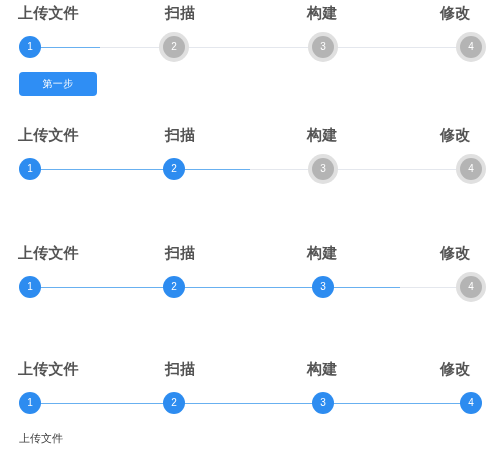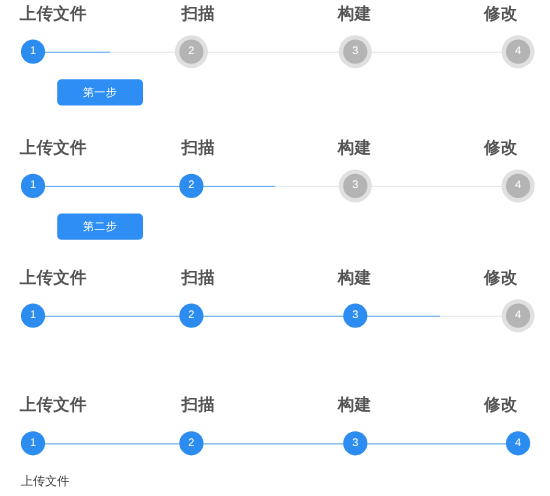--- a/index.html
+++ b/index.html
@@ -110,21 +110,20 @@
     height: 24px;
     border: none;
     border-radius: 4px;
     background: #2f8ef4;
     color: #ffffff;
     font-size: 10px;
     font-family: "Liberation Sans", "DejaVu Sans", sans-serif;
     cursor: pointer;
     padding: 0;
     letter-spacing: 0.4px;
-    margin-left: 33px;
   }
   .end-note {
     position: absolute;
     left: 19px;
     top: 6px;
     font-size: 11px;
     color: #3c3c3c;
     line-height: 20px;
     white-space: nowrap;
   }
@@ -169,23 +168,20 @@
       <div class="line seg-1"></div>
       <div class="line seg-2"></div>
       <div class="line-active" style="left: 30px; width: 144px;"></div>
       <div class="line-active" style="left: 174px; width: 76px;"></div>
 
       <div class="node n-0 active">1</div>
       <div class="node n-1 active">2</div>
       <div class="node n-2 inactive">3</div>
       <div class="node n-3 inactive">4</div>
     </div>
-    <div class="action-row">
-      <button class="step-button">第二步</button>
-    </div>
   </div>
 
   <div class="steps-block block-2">
     <div class="labels-row">
       <div class="step-label pos-0">上传文件</div>
       <div class="step-label pos-1">扫描</div>
       <div class="step-label pos-2">构建</div>
       <div class="step-label pos-3">修改</div>
     </div>
     <div class="track-row">

